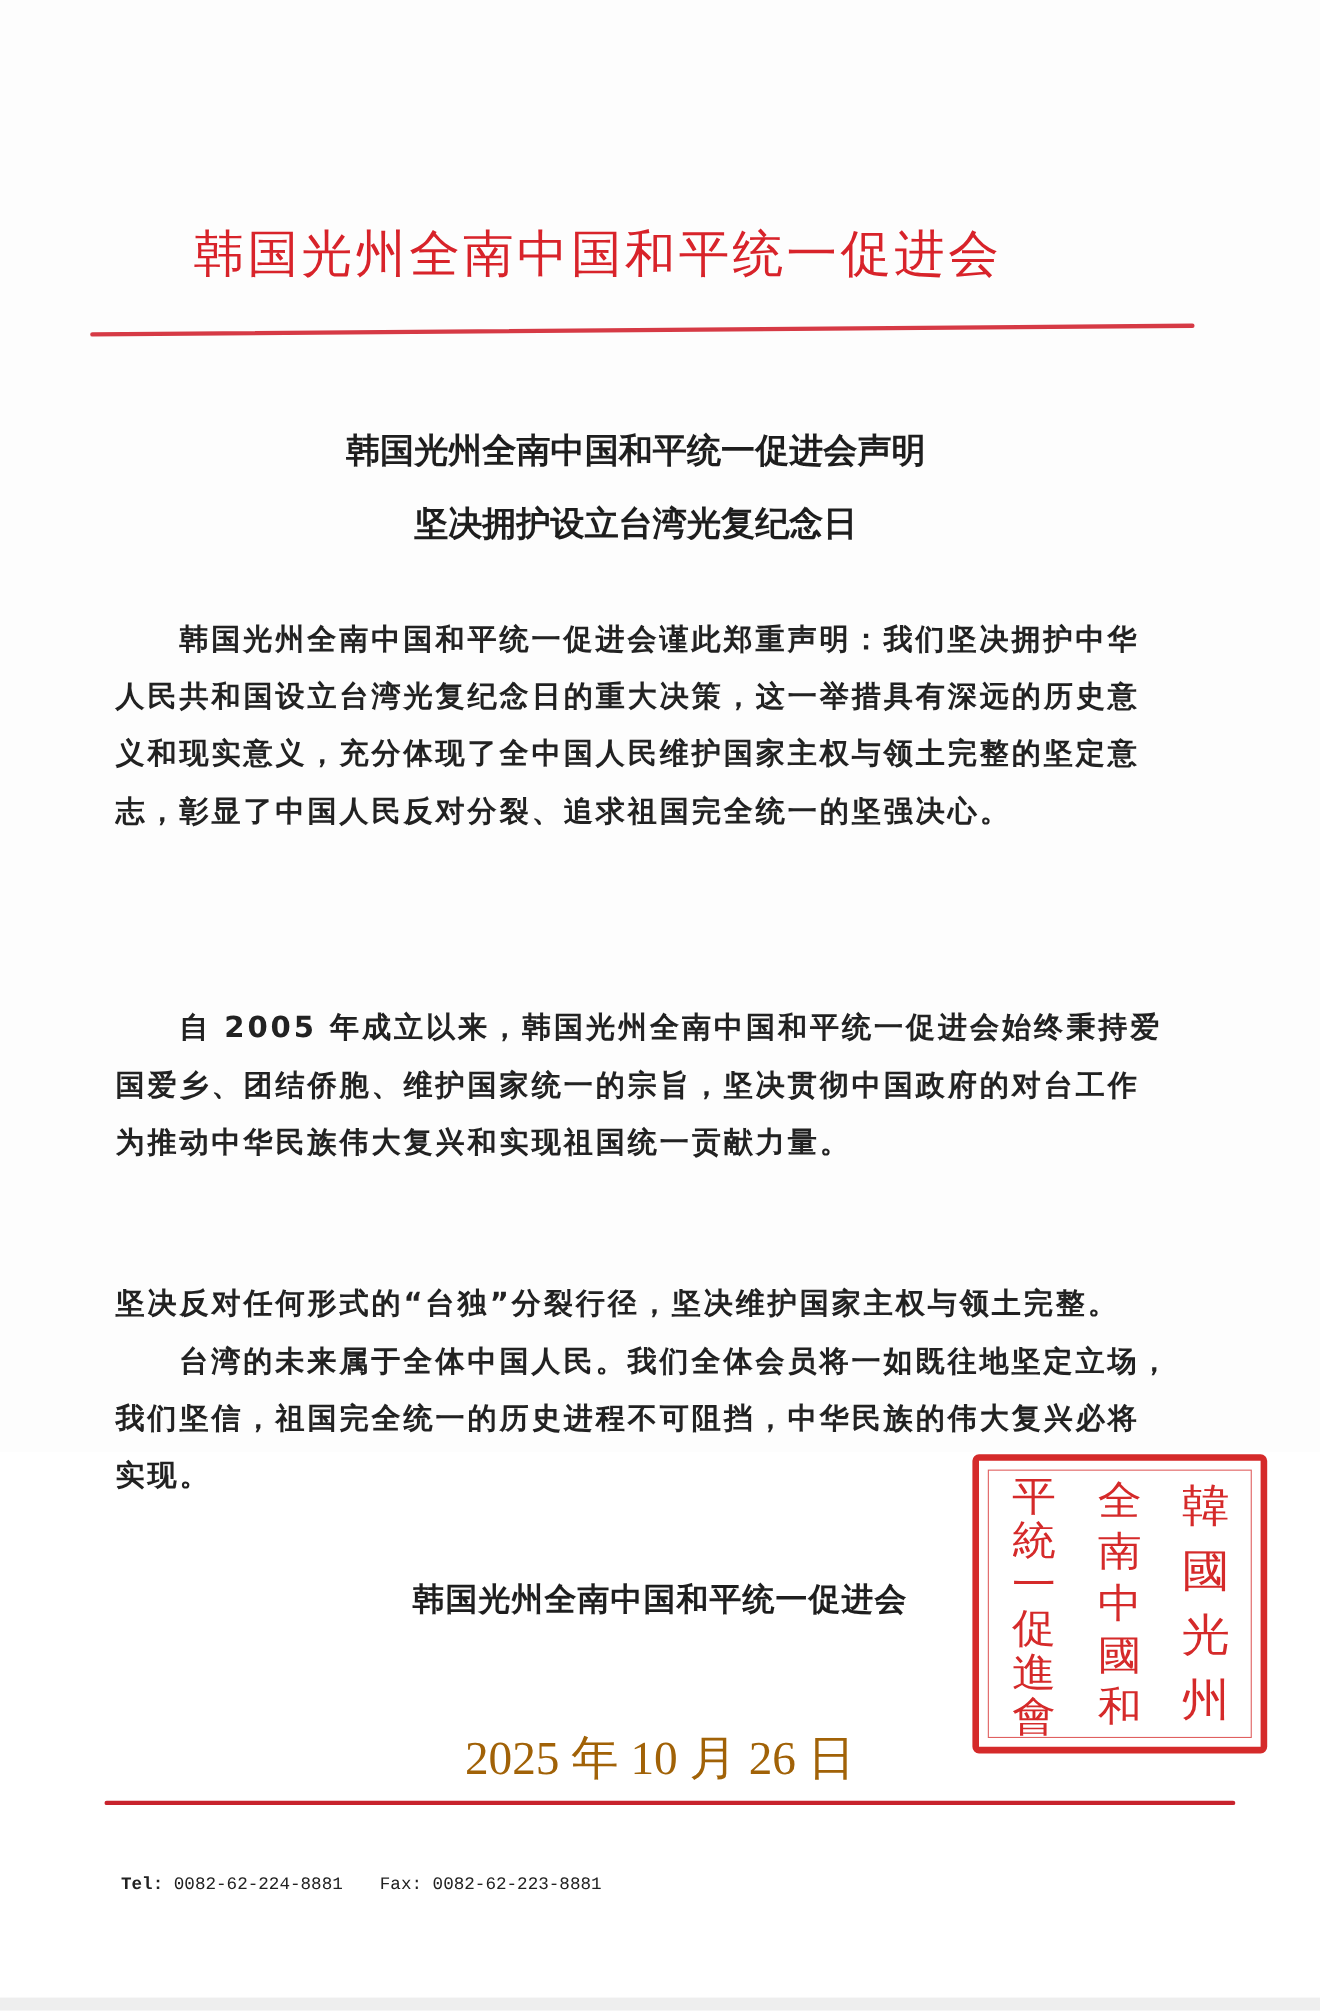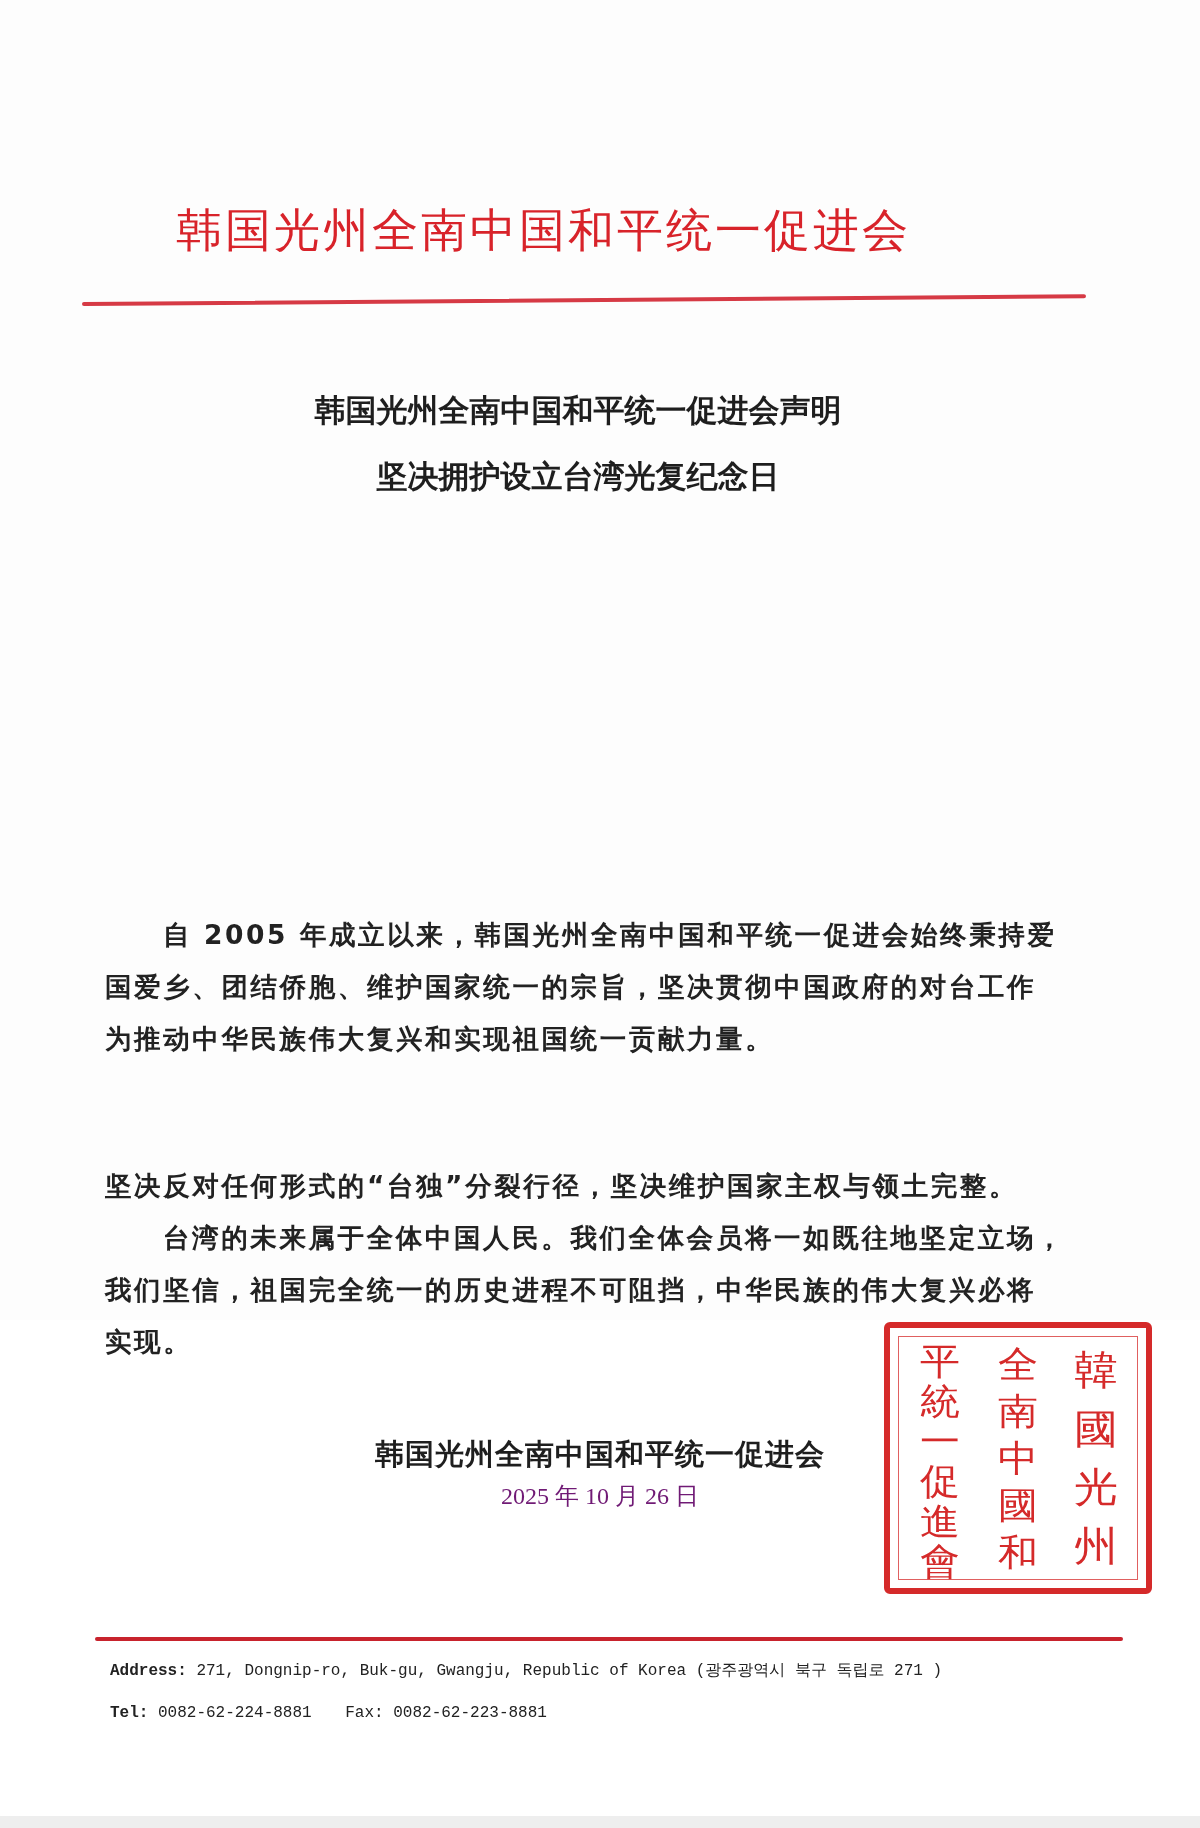--- a/index.html
+++ b/index.html
@@ -51,23 +51,23 @@
   .p2 { top: 748px; }
   .p3 { top: 909px; }
   .p4 { top: 1160px; }
 
   .sign-org {
     position: absolute; left: 330px; top: 1434px; width: 540px; text-align: center;
     font-family: "DejaVu Sans", "Liberation Sans", sans-serif;
     font-weight: bold; font-size: 29px; line-height: 40px; letter-spacing: 1px; color: #1e1e1e; white-space: nowrap;
   }
   .sign-date {
-    position: absolute; left: 330px; top: 1476px; width: 540px; text-align: center;
+    position: absolute; left: 330px; top: 1580px; width: 540px; text-align: center;
     font-family: "Liberation Serif", "DejaVu Serif", serif;
-    font-size: 24px; line-height: 40px; color: #701a75; white-space: nowrap;
+    font-size: 43px; line-height: 40px; color: #a16207; white-space: nowrap;
   }
 
   .seal {
     position: absolute; left: 884px; top: 1322px; width: 268px; height: 272px;
     border: 6px solid #d52a2a; box-sizing: border-box; border-radius: 6px;
     background: rgba(255,255,255,0.6);
   }
   .seal-inner {
     position: absolute; left: 8px; top: 8px; right: 8px; bottom: 8px;
     border: 1.5px solid #e06060; display: flex; flex-direction: row-reverse;
@@ -97,20 +97,26 @@
 <body>
 
 <div class="page">
 
   <div class="letterhead-title">韩国光州全南中国和平统一促进会</div>
   <div class="rule-top"></div>
 
   <div class="stmt-title l1">韩国光州全南中国和平统一促进会声明</div>
   <div class="stmt-title l2">坚决拥护设立台湾光复纪念日</div>
 
+  <div class="body-para p1">
+    <span class="body-line indent">韩国光州全南中国和平统一促进会谨此郑重声明：我们坚决拥护中华</span>
+    <span class="body-line">人民共和国设立台湾光复纪念日的重大决策，这一举措具有深远的历史意</span>
+    <span class="body-line">义和现实意义，充分体现了全中国人民维护国家主权与领土完整的坚定意</span>
+    <span class="body-line">志，彰显了中国人民反对分裂、追求祖国完全统一的坚强决心。</span>
+  </div>
 
 
   <div class="body-para p3">
     <span class="body-line indent">自 2005 年成立以来，韩国光州全南中国和平统一促进会始终秉持爱</span>
     <span class="body-line">国爱乡、团结侨胞、维护国家统一的宗旨，坚决贯彻中国政府的对台工作</span>
     <span class="body-line">为推动中华民族伟大复兴和实现祖国统一贡献力量。</span>
   </div>
 
   <div class="body-para p4">
     <span class="body-line">坚决反对任何形式的“台独”分裂行径，坚决维护国家主权与领土完整。</span>
@@ -143,22 +149,19 @@
         <span>一</span>
         <span>促</span>
         <span>進</span>
         <span>會</span>
       </div>
     </div>
   </div>
 
   <div class="rule-bottom"></div>
 
-  <div class="footer-address">
-    <span class="footer-label">Address:</span><span> 271, Dongnip-ro, Buk-gu, Gwangju, Republic of Korea (광주광역시 북구 독립로 271 )</span>
-  </div>
   <div class="footer-contact">
     <span class="footer-label">Tel:</span><span> 0082-62-224-8881</span>
     <span class="fax-group"><span>Fax:</span><span> 0082-62-223-8881</span></span>
   </div>
 
   <div class="bottom-strip"></div>
 </div>
 
 </body></html>

